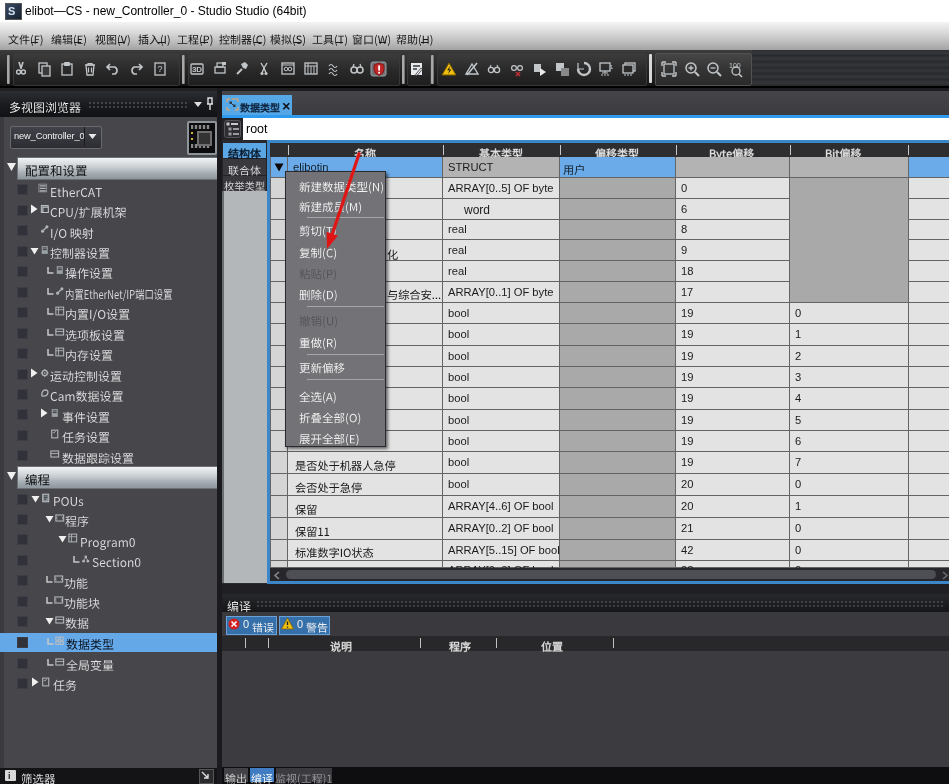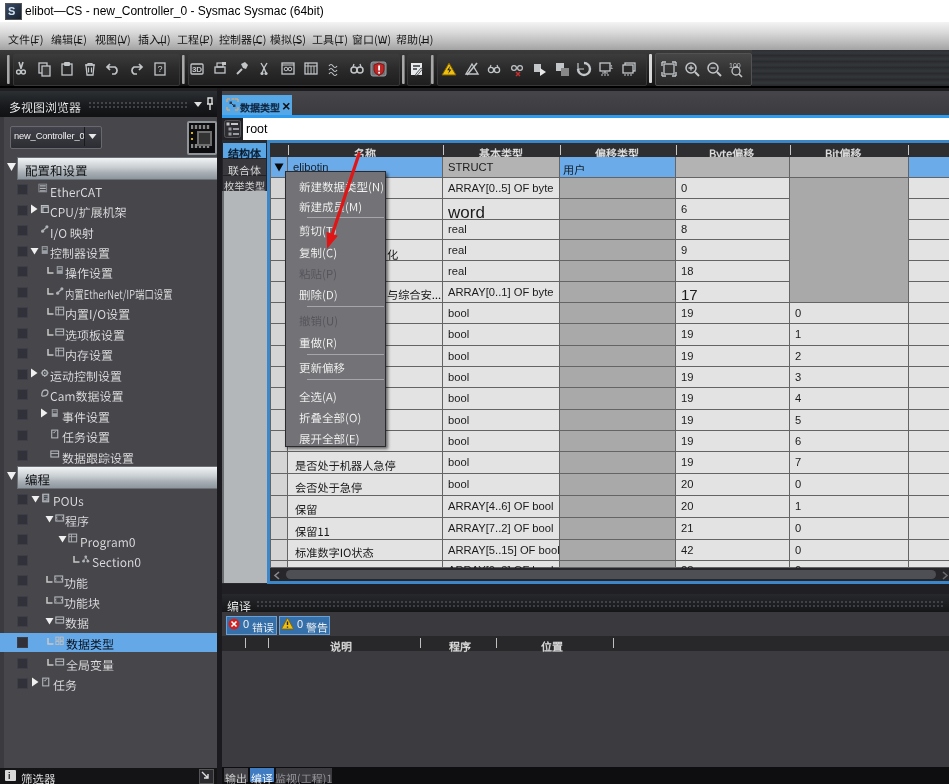--- a/index.html
+++ b/index.html
@@ -3,21 +3,21 @@
 html,body{margin:0;padding:0}
 body{width:949px;height:784px;position:relative;overflow:hidden;background:#46464b;font-family:"Liberation Sans",sans-serif}
 div,span,svg.t{position:absolute}
 span{white-space:pre;line-height:normal}
 svg.t{overflow:visible}
 .dots{background-image:radial-gradient(circle,#64646a 0.9px,transparent 1.3px);background-size:4px 4px}
 </style></head><body>
 <div style="left:0px;top:0px;width:949px;height:22px;background:#ffffff"></div>
 <div style="left:5px;top:3px;width:15px;height:15px;background:linear-gradient(135deg,#3a4a66,#16202e);border:1px solid #555"></div>
 <span style="left:8px;top:4.6px;font-size:11px;color:#cfe0f0;font-weight:bold">S</span>
-<span style="left:25px;top:4.0px;font-size:12px;color:#000;">elibot—CS - new_Controller_0 - Sysmac Sysmac (64bit)</span>
+<span style="left:25px;top:4.0px;font-size:12px;color:#000;">elibot—CS - new_Controller_0 - Studio Studio (64bit)</span>
 <div style="left:0px;top:22px;width:949px;height:28px;background:linear-gradient(#f4f4f4,#d9d9d9 38%,#bcbcbc 72%,#a3a3a3);border-bottom:1px solid #78787c"></div>
 <svg class="t" style="left:8px;top:31.0px;" width="37" height="11" viewBox="0 0 37 11">
     <path d="M4.7 3.7C5.0 4.2 5.3 5.0 5.5 5.4L6.4 5.1C6.2 4.7 5.8 4.0 5.5 3.4ZM0.5 5.5V6.3H2.3C2.9 7.9 3.8 9.4 4.9 10.6C3.7 11.6 2.2 12.3 0.4 12.8C0.6 13.0 0.8 13.4 0.9 13.6C2.8 13.0 4.3 12.2 5.5 11.2C6.8 12.3 8.3 13.1 10.1 13.6C10.2 13.3 10.4 13.0 10.6 12.8C8.9 12.4 7.4 11.6 6.2 10.5C7.3 9.4 8.1 8.0 8.8 6.3H10.5V5.5ZM5.5 10.0C4.5 8.9 3.7 7.7 3.1 6.3H7.8C7.3 7.8 6.5 9.0 5.5 10.0Z M14.5 9.0V9.8H17.6V13.6H18.5V9.8H21.5V9.0H18.5V6.6H21.0V5.8H18.5V3.7H17.6V5.8H16.2C16.3 5.3 16.4 4.8 16.5 4.2L15.8 4.1C15.5 5.5 15.0 6.9 14.4 7.8C14.6 7.9 14.9 8.1 15.1 8.3C15.4 7.8 15.7 7.2 15.9 6.6H17.6V9.0ZM13.9 3.6C13.4 5.2 12.4 6.9 11.4 8.0C11.5 8.1 11.7 8.6 11.8 8.8C12.2 8.4 12.5 8.0 12.8 7.5V13.6H13.6V6.2C14.0 5.4 14.4 4.6 14.7 3.8Z M24.6 14.9 25.2 14.6C24.3 13.1 23.8 11.2 23.8 9.3C23.8 7.5 24.3 5.6 25.2 4.0L24.6 3.8C23.6 5.4 23.0 7.2 23.0 9.3C23.0 11.5 23.6 13.3 24.6 14.9Z M26.8 12.8H27.8V9.1H30.9V8.3H27.8V5.6H31.5V4.7H26.8Z M32.9 14.9C33.9 13.3 34.5 11.5 34.5 9.3C34.5 7.2 33.9 5.4 32.9 3.8L32.3 4.0C33.2 5.6 33.7 7.5 33.7 9.3C33.7 11.2 33.2 13.1 32.3 14.6Z" fill="#1a1a1a"></path>
   </svg>
 <div style="left:31.0px;top:42px;width:7px;height:1px;background:#1a1a1a"></div>
 <svg class="t" style="left:51px;top:31.0px;" width="37" height="11" viewBox="0 0 37 11">
     <path d="M0.4 12.2 0.6 12.9C1.5 12.6 2.7 12.1 3.8 11.6L3.7 11.0C2.5 11.4 1.3 11.9 0.4 12.2ZM0.7 8.1C0.8 8.0 1.1 8.0 2.3 7.8C1.8 8.5 1.5 9.1 1.3 9.3C1.0 9.7 0.7 10.0 0.5 10.0C0.6 10.2 0.7 10.6 0.7 10.8C1.0 10.6 1.3 10.5 3.7 10.0C3.7 9.8 3.7 9.5 3.7 9.3L1.8 9.7C2.6 8.6 3.4 7.4 4.0 6.2L3.3 5.8C3.1 6.2 2.9 6.7 2.7 7.1L1.5 7.2C2.1 6.2 2.7 5.0 3.2 3.8L2.4 3.5C2.0 4.9 1.2 6.3 1.0 6.7C0.8 7.0 0.6 7.3 0.4 7.4C0.5 7.6 0.6 7.9 0.7 8.1ZM6.9 8.9V10.5H6.0V8.9ZM7.4 8.9H8.2V10.5H7.4ZM5.3 8.2V13.6H6.0V11.2H6.9V13.3H7.4V11.2H8.2V13.3H8.8V11.2H9.6V12.8C9.6 12.9 9.5 12.9 9.5 12.9C9.4 12.9 9.2 12.9 9.0 12.9C9.0 13.1 9.1 13.4 9.1 13.6C9.5 13.6 9.8 13.5 10.0 13.4C10.2 13.3 10.2 13.1 10.2 12.8V8.2L9.6 8.2ZM8.8 8.9H9.6V10.5H8.8ZM6.7 3.7C6.8 4.0 7.0 4.4 7.1 4.7H4.6V7.1C4.6 8.8 4.5 11.2 3.5 13.0C3.6 13.1 4.0 13.3 4.1 13.5C5.1 11.7 5.3 9.1 5.3 7.3H10.1V4.7H8.0C7.9 4.3 7.7 3.8 7.4 3.5ZM5.3 5.4H9.3V6.6H5.3Z M17.1 4.5H20.0V5.6H17.1ZM16.3 3.9V6.2H20.8V3.9ZM11.9 9.1C12.0 9.0 12.3 9.0 12.7 9.0H13.7V10.5L11.4 10.9L11.6 11.7L13.7 11.3V13.6H14.4V11.2L15.7 10.9L15.7 10.2L14.4 10.4V9.0H15.5V8.2H14.4V6.5H13.7V8.2H12.6C12.9 7.4 13.2 6.5 13.5 5.6H15.5V4.8H13.7C13.8 4.4 13.9 4.1 14.0 3.7L13.2 3.5C13.1 3.9 13.0 4.4 12.9 4.8H11.5V5.6H12.7C12.5 6.5 12.3 7.2 12.2 7.5C12.0 8.0 11.8 8.3 11.6 8.4C11.7 8.6 11.8 9.0 11.9 9.1ZM20.0 7.6V8.5H17.2V7.6ZM15.4 11.9 15.5 12.7 20.0 12.3V13.6H20.7V12.3L21.5 12.2L21.6 11.5L20.7 11.6V7.6H21.5V6.9H15.7V7.6H16.4V11.9ZM20.0 9.1V10.1H17.2V9.1ZM20.0 10.7V11.6L17.2 11.8V10.7Z M24.6 14.9 25.2 14.6C24.3 13.1 23.8 11.2 23.8 9.3C23.8 7.5 24.3 5.6 25.2 4.0L24.6 3.8C23.6 5.4 23.0 7.2 23.0 9.3C23.0 11.5 23.6 13.3 24.6 14.9Z M26.8 12.8H31.6V11.9H27.8V9.0H30.9V8.1H27.8V5.6H31.5V4.7H26.8Z M33.3 14.9C34.3 13.3 34.9 11.5 34.9 9.3C34.9 7.2 34.3 5.4 33.3 3.8L32.7 4.0C33.6 5.6 34.1 7.5 34.1 9.3C34.1 11.2 33.6 13.1 32.7 14.6Z" fill="#1a1a1a"></path>
   </svg>
 <div style="left:74.4px;top:42px;width:7px;height:1px;background:#1a1a1a"></div>
 <svg class="t" style="left:95px;top:31.0px;" width="37" height="11" viewBox="0 0 37 11">
@@ -603,21 +603,21 @@
 <div style="left:909px;top:178px;width:40px;height:20px;background:#e3e3e3"></div>
 <span style="left:448px;top:181.5px;font-size:11.2px;color:#1b1b1b;">ARRAY[0..5] OF byte</span>
 <span style="left:681px;top:181.5px;font-size:11.2px;color:#1b1b1b;">0</span>
 <div style="left:271px;top:199px;width:16px;height:20px;background:#d5d5d5"></div>
 <div style="left:288px;top:199px;width:154px;height:20px;background:#e3e3e3"></div>
 <div style="left:443px;top:199px;width:116px;height:20px;background:#e3e3e3"></div>
 <div style="left:560px;top:199px;width:115px;height:20px;background:#a9a9a9"></div>
 <div style="left:676px;top:199px;width:113px;height:20px;background:#e3e3e3"></div>
 <div style="left:790px;top:199px;width:118px;height:20px;background:#a9a9a9"></div>
 <div style="left:909px;top:199px;width:40px;height:20px;background:#e3e3e3"></div>
-<span style="left:448px;top:202.5px;font-size:17px;color:#1b1b1b;">word</span>
+<span style="left:464px;top:202.5px;font-size:12px;color:#1b1b1b;">word</span>
 <span style="left:681px;top:202.5px;font-size:11.2px;color:#1b1b1b;">6</span>
 <div style="left:271px;top:220px;width:16px;height:19px;background:#d5d5d5"></div>
 <div style="left:288px;top:220px;width:154px;height:19px;background:#e3e3e3"></div>
 <div style="left:443px;top:220px;width:116px;height:19px;background:#e3e3e3"></div>
 <div style="left:560px;top:220px;width:115px;height:19px;background:#a9a9a9"></div>
 <div style="left:676px;top:220px;width:113px;height:19px;background:#e3e3e3"></div>
 <div style="left:790px;top:220px;width:118px;height:19px;background:#a9a9a9"></div>
 <div style="left:909px;top:220px;width:40px;height:19px;background:#e3e3e3"></div>
 <span style="left:448px;top:223.0px;font-size:11.2px;color:#1b1b1b;">real</span>
 <span style="left:681px;top:223.0px;font-size:11.2px;color:#1b1b1b;">8</span>
@@ -646,21 +646,21 @@
 <div style="left:288px;top:282px;width:154px;height:20px;background:#e3e3e3"></div>
 <div style="left:443px;top:282px;width:116px;height:20px;background:#e3e3e3"></div>
 <div style="left:560px;top:282px;width:115px;height:20px;background:#a9a9a9"></div>
 <div style="left:676px;top:282px;width:113px;height:20px;background:#e3e3e3"></div>
 <div style="left:790px;top:282px;width:118px;height:20px;background:#a9a9a9"></div>
 <div style="left:909px;top:282px;width:40px;height:20px;background:#e3e3e3"></div>
 <svg class="t" style="left:387px;top:286.4px;" width="56" height="11.2" viewBox="0 0 56 11.2">
     <path d="M0.6 10.3V11.1H7.6V10.3ZM2.9 3.8C2.6 5.4 2.2 7.5 1.8 8.7L2.5 8.7H2.7H9.0C8.8 11.3 8.5 12.5 8.1 12.8C7.9 12.9 7.8 13.0 7.5 13.0C7.2 13.0 6.3 12.9 5.4 12.9C5.6 13.1 5.7 13.5 5.7 13.7C6.5 13.8 7.3 13.8 7.7 13.8C8.2 13.7 8.5 13.7 8.8 13.4C9.3 12.9 9.6 11.6 9.9 8.4C10.0 8.2 10.0 8.0 10.0 8.0H2.9C3.1 7.3 3.2 6.6 3.4 5.9H9.8V5.1H3.5L3.8 3.9Z M16.7 7.0V7.7H20.8V7.0ZM16.7 10.5C16.3 11.3 15.7 12.1 15.1 12.7C15.2 12.8 15.6 13.1 15.7 13.2C16.3 12.6 17.0 11.6 17.5 10.8ZM19.9 10.8C20.4 11.5 21.0 12.5 21.3 13.1L22.1 12.8C21.8 12.2 21.2 11.2 20.6 10.5ZM11.7 12.4 11.9 13.2C12.8 12.9 14.1 12.6 15.4 12.3L15.3 11.6C14.0 11.9 12.6 12.2 11.7 12.4ZM15.6 9.0V9.8H18.3V12.9C18.3 13.1 18.3 13.1 18.2 13.1C18.0 13.1 17.6 13.1 17.1 13.1C17.2 13.3 17.3 13.6 17.3 13.8C18.0 13.8 18.5 13.8 18.8 13.7C19.1 13.6 19.2 13.4 19.2 13.0V9.8H21.8V9.0ZM17.9 3.7C18.1 4.1 18.4 4.6 18.5 5.0H15.8V6.9H16.6V5.7H20.9V6.9H21.7V5.0H19.4C19.3 4.6 19.0 4.0 18.7 3.5ZM11.9 8.3C12.1 8.2 12.3 8.1 13.7 7.9C13.2 8.7 12.8 9.3 12.6 9.5C12.2 9.9 12.0 10.2 11.7 10.2C11.8 10.4 11.9 10.8 12.0 11.0C12.2 10.8 12.6 10.7 15.2 10.2C15.2 10.0 15.2 9.7 15.2 9.5L13.1 9.9C14.0 8.9 14.8 7.6 15.5 6.4L14.9 6.0C14.7 6.4 14.4 6.8 14.2 7.2L12.7 7.4C13.3 6.4 14.0 5.2 14.5 4.0L13.7 3.6C13.3 5.0 12.5 6.4 12.2 6.8C12.0 7.2 11.8 7.5 11.6 7.5C11.7 7.7 11.8 8.1 11.9 8.3Z M28.2 3.6C27.0 5.3 25.0 6.8 22.8 7.6C23.1 7.8 23.3 8.1 23.5 8.4C24.0 8.1 24.6 7.8 25.2 7.5V8.0H30.8V7.3C31.4 7.6 32.0 8.0 32.7 8.3C32.8 8.0 33.0 7.7 33.3 7.5C31.5 6.8 29.9 5.8 28.6 4.4L28.9 3.9ZM25.5 7.2C26.5 6.6 27.3 5.9 28.1 5.0C28.9 5.9 29.8 6.6 30.8 7.2ZM24.6 9.4V13.9H25.4V13.2H30.7V13.8H31.6V9.4ZM25.4 12.5V10.1H30.7V12.5Z M38.2 3.8C38.4 4.1 38.6 4.5 38.8 4.9H34.6V7.1H35.5V5.7H42.9V7.1H43.8V4.9H39.7C39.6 4.5 39.3 4.0 39.1 3.6ZM40.9 8.8C40.6 9.7 40.1 10.4 39.5 11.0C38.7 10.7 37.8 10.4 37.1 10.1C37.4 9.7 37.7 9.3 38.0 8.8ZM36.9 8.8C36.5 9.4 36.1 10.0 35.8 10.5C36.7 10.8 37.7 11.2 38.7 11.6C37.6 12.3 36.2 12.8 34.5 13.1C34.7 13.3 35.0 13.7 35.1 13.9C36.9 13.5 38.4 12.9 39.6 12.0C41.0 12.6 42.3 13.2 43.1 13.8L43.8 13.1C43.0 12.5 41.7 11.9 40.3 11.3C41.0 10.7 41.5 9.8 41.9 8.8H44.1V8.0H38.4C38.7 7.4 39.0 6.8 39.2 6.3L38.3 6.1C38.1 6.7 37.8 7.3 37.4 8.0H34.4V8.8Z M46.4 13.1C46.8 13.1 47.1 12.8 47.1 12.4C47.1 11.9 46.8 11.6 46.4 11.6C45.9 11.6 45.6 11.9 45.6 12.4C45.6 12.8 45.9 13.1 46.4 13.1Z M49.5 13.1C49.9 13.1 50.2 12.8 50.2 12.4C50.2 11.9 49.9 11.6 49.5 11.6C49.1 11.6 48.7 11.9 48.7 12.4C48.7 12.8 49.1 13.1 49.5 13.1Z M52.6 13.1C53.0 13.1 53.3 12.8 53.3 12.4C53.3 11.9 53.0 11.6 52.6 11.6C52.2 11.6 51.8 11.9 51.8 12.4C51.8 12.8 52.2 13.1 52.6 13.1Z" fill="#1b1b1b"></path>
   </svg>
 <span style="left:448px;top:285.5px;font-size:11.2px;color:#1b1b1b;">ARRAY[0..1] OF byte</span>
-<span style="left:681px;top:285.5px;font-size:15px;color:#1b1b1b;text-align:center;">17</span>
+<span style="left:681px;top:285.5px;font-size:11px;color:#1b1b1b;text-align:center;">17</span>
 <div style="left:271px;top:303px;width:16px;height:20px;background:#d5d5d5"></div>
 <div style="left:288px;top:303px;width:154px;height:20px;background:#e3e3e3"></div>
 <div style="left:443px;top:303px;width:116px;height:20px;background:#e3e3e3"></div>
 <div style="left:560px;top:303px;width:115px;height:20px;background:#a9a9a9"></div>
 <div style="left:676px;top:303px;width:113px;height:20px;background:#e3e3e3"></div>
 <div style="left:790px;top:303px;width:118px;height:20px;background:#e3e3e3"></div>
 <div style="left:909px;top:303px;width:40px;height:20px;background:#e3e3e3"></div>
 <span style="left:448px;top:306.5px;font-size:11.2px;color:#1b1b1b;">bool</span>
 <span style="left:681px;top:306.5px;font-size:11.2px;color:#1b1b1b;">19</span>
 <span style="left:795px;top:306.5px;font-size:11.2px;color:#1b1b1b;">0</span>
@@ -766,21 +766,21 @@
 <div style="left:271px;top:518px;width:16px;height:21px;background:#d5d5d5"></div>
 <div style="left:288px;top:518px;width:154px;height:21px;background:#e3e3e3"></div>
 <div style="left:443px;top:518px;width:116px;height:21px;background:#e3e3e3"></div>
 <div style="left:560px;top:518px;width:115px;height:21px;background:#a9a9a9"></div>
 <div style="left:676px;top:518px;width:113px;height:21px;background:#e3e3e3"></div>
 <div style="left:790px;top:518px;width:118px;height:21px;background:#e3e3e3"></div>
 <div style="left:909px;top:518px;width:40px;height:21px;background:#e3e3e3"></div>
 <svg class="t" style="left:295px;top:522.9px;" width="36" height="11.2" viewBox="0 0 36 11.2">
     <path d="M5.1 4.9H9.2V6.9H5.1ZM4.3 4.1V7.7H6.7V9.1H3.4V9.8H6.2C5.4 11.0 4.3 12.2 3.1 12.7C3.3 12.9 3.6 13.2 3.7 13.4C4.8 12.8 5.9 11.6 6.7 10.4V13.9H7.5V10.4C8.3 11.6 9.4 12.8 10.4 13.4C10.5 13.2 10.8 12.9 11.0 12.7C9.9 12.2 8.8 11.0 8.0 9.8H10.7V9.1H7.5V7.7H10.1V4.1ZM3.1 3.6C2.5 5.3 1.4 7.0 0.3 8.1C0.4 8.2 0.6 8.7 0.7 8.9C1.1 8.5 1.5 8.0 1.9 7.4V13.9H2.7V6.2C3.2 5.5 3.6 4.7 3.9 3.9Z M13.9 11.6H16.4V12.8H13.9ZM13.9 11.0V9.9H16.4V11.0ZM19.8 11.6V12.8H17.2V11.6ZM19.8 11.0H17.2V9.9H19.8ZM13.1 9.2V13.9H13.9V13.5H19.8V13.8H20.6V9.2ZM16.8 4.2V5.0H18.1C18.0 6.5 17.6 7.6 16.1 8.3C16.3 8.4 16.5 8.7 16.6 8.9C18.2 8.1 18.7 6.7 18.9 5.0H20.6C20.6 6.8 20.5 7.5 20.3 7.8C20.2 7.9 20.1 7.9 19.9 7.9C19.8 7.9 19.3 7.9 18.8 7.8C18.9 8.0 19.0 8.3 19.0 8.6C19.5 8.6 20.0 8.6 20.3 8.6C20.6 8.5 20.8 8.5 21.0 8.2C21.2 7.9 21.4 7.0 21.5 4.6C21.5 4.4 21.5 4.2 21.5 4.2ZM12.5 8.6C12.7 8.5 13.1 8.3 15.6 7.6C15.7 7.9 15.8 8.1 15.9 8.3L16.6 8.0C16.4 7.3 15.8 6.3 15.3 5.6L14.6 5.8C14.9 6.2 15.1 6.6 15.3 7.0L13.3 7.5V5.1C14.3 4.8 15.4 4.5 16.3 4.2L15.7 3.6C14.9 3.9 13.6 4.3 12.5 4.5V7.0C12.5 7.5 12.2 7.8 12.1 8.0C12.2 8.1 12.4 8.4 12.5 8.6Z M23.4 13.0H27.9V12.1H26.2V4.8H25.5C25.0 5.0 24.5 5.2 23.8 5.4V6.0H25.2V12.1H23.4Z M29.6 13.0H34.1V12.1H32.5V4.8H31.7C31.2 5.0 30.7 5.2 30.0 5.4V6.0H31.4V12.1H29.6Z" fill="#1b1b1b"></path>
   </svg>
-<span style="left:448px;top:522.0px;font-size:11.2px;color:#1b1b1b;">ARRAY[7..2] OF bool</span>
+<span style="left:448px;top:522.0px;font-size:11.2px;color:#1b1b1b;">ARRAY[0..2] OF bool</span>
 <span style="left:681px;top:522.0px;font-size:11.2px;color:#1b1b1b;">21</span>
 <span style="left:795px;top:522.0px;font-size:11.2px;color:#1b1b1b;">0</span>
 <div style="left:271px;top:540px;width:16px;height:20px;background:#d5d5d5"></div>
 <div style="left:288px;top:540px;width:154px;height:20px;background:#e3e3e3"></div>
 <div style="left:443px;top:540px;width:116px;height:20px;background:#e3e3e3"></div>
 <div style="left:560px;top:540px;width:115px;height:20px;background:#a9a9a9"></div>
 <div style="left:676px;top:540px;width:113px;height:20px;background:#e3e3e3"></div>
 <div style="left:790px;top:540px;width:118px;height:20px;background:#e3e3e3"></div>
 <div style="left:909px;top:540px;width:40px;height:20px;background:#e3e3e3"></div>
 <svg class="t" style="left:295px;top:544.4px;" width="80" height="11.2" viewBox="0 0 80 11.2">

